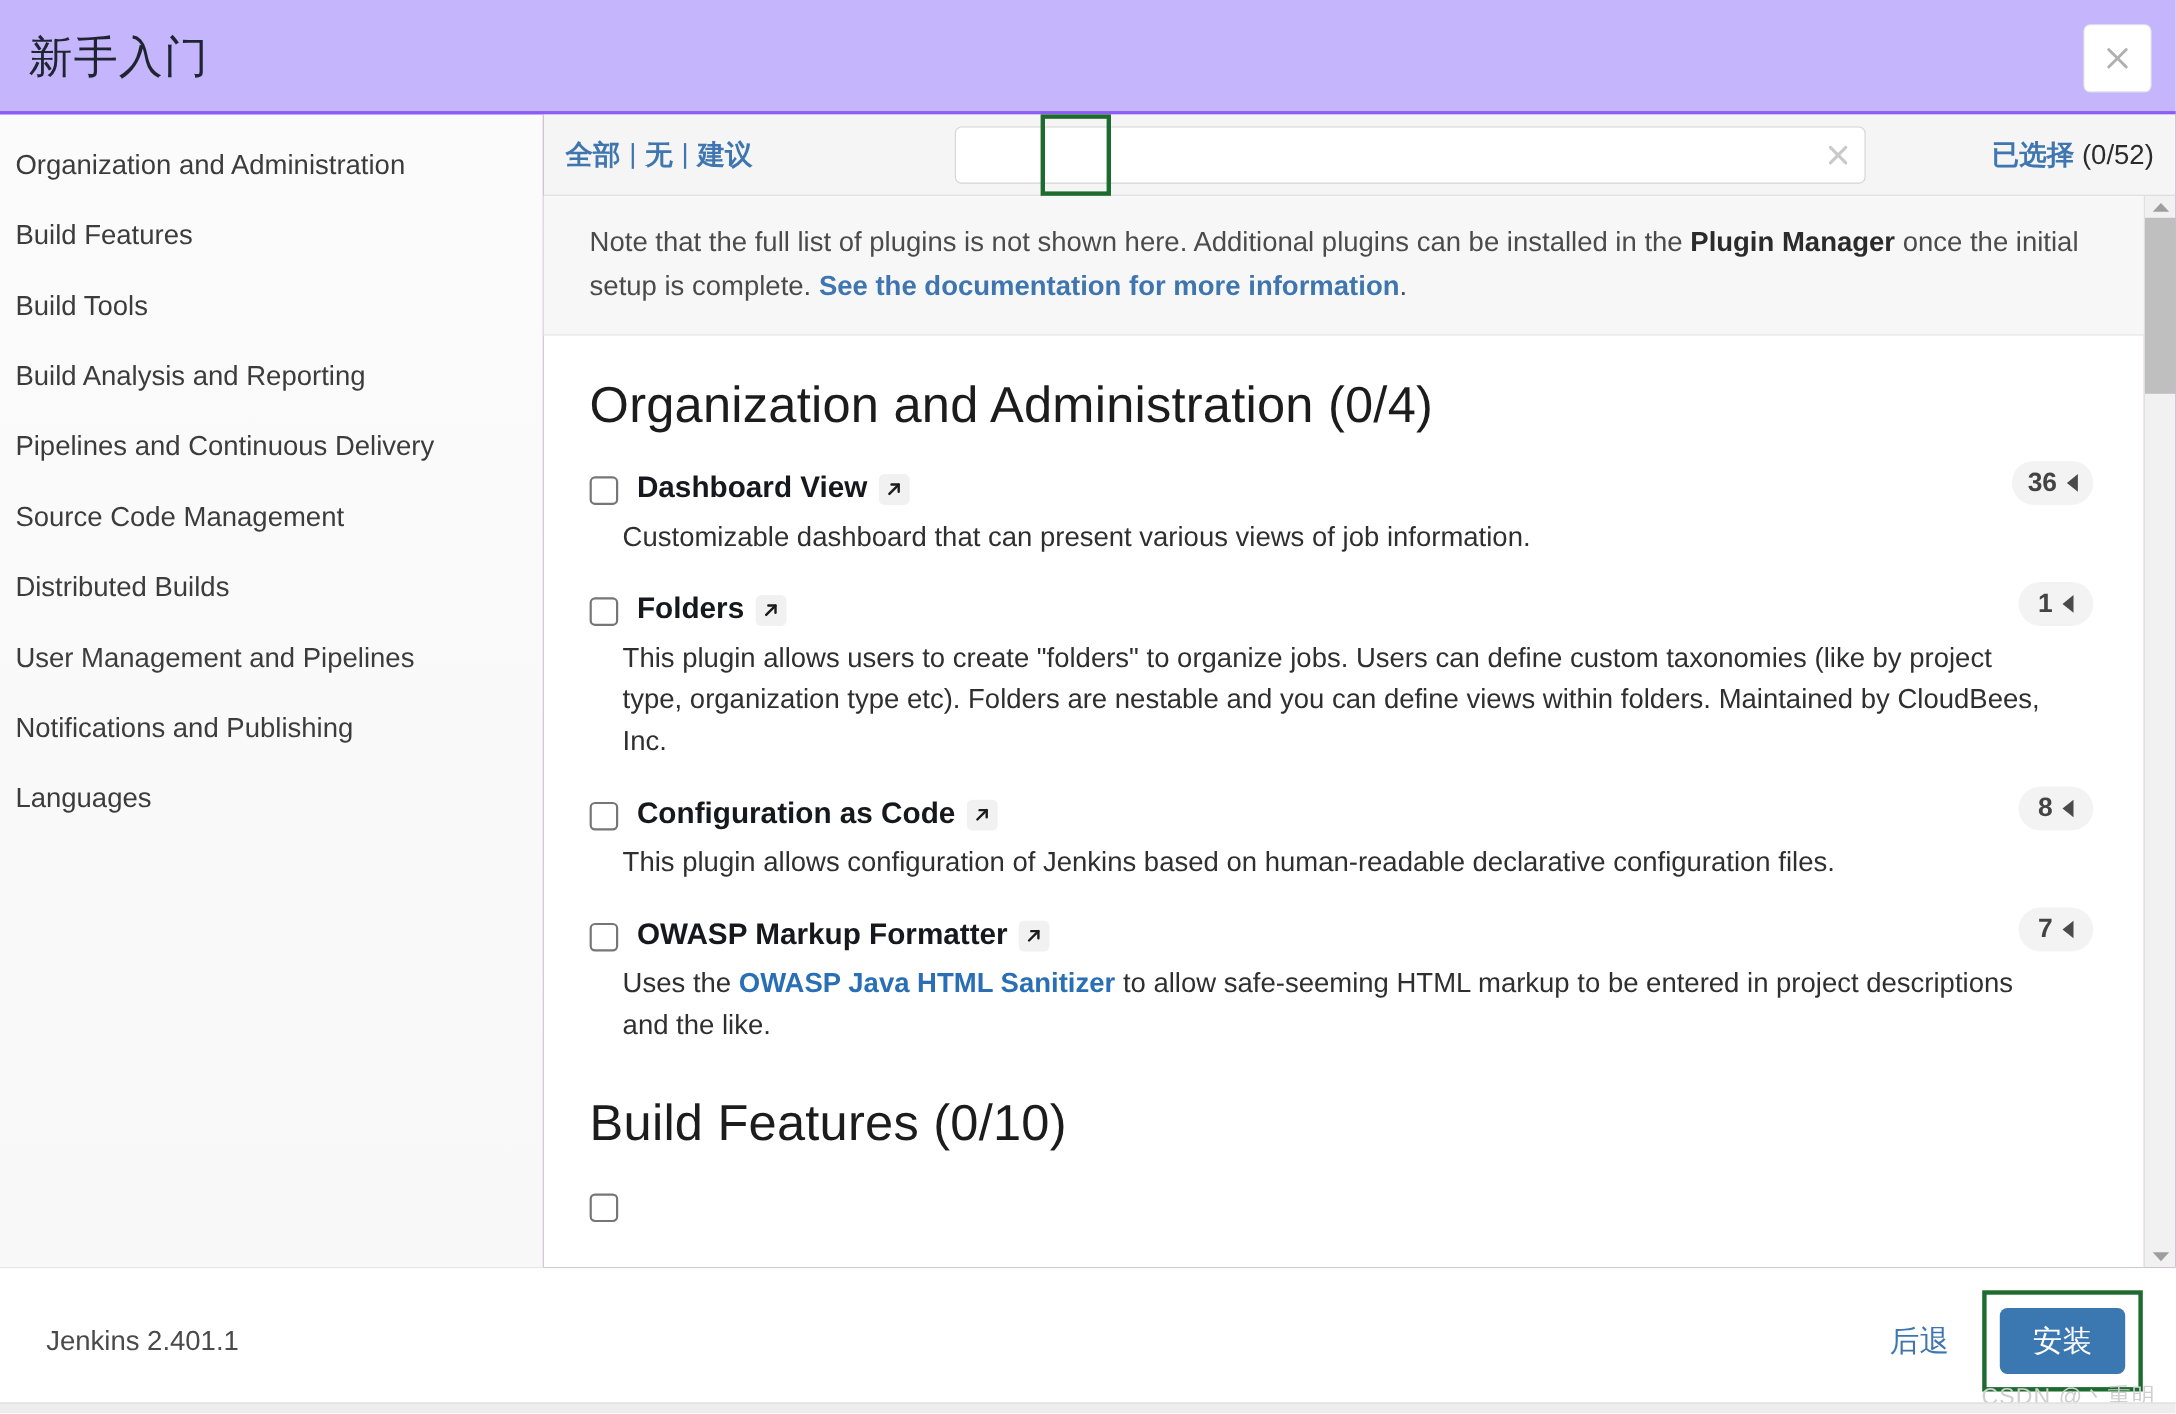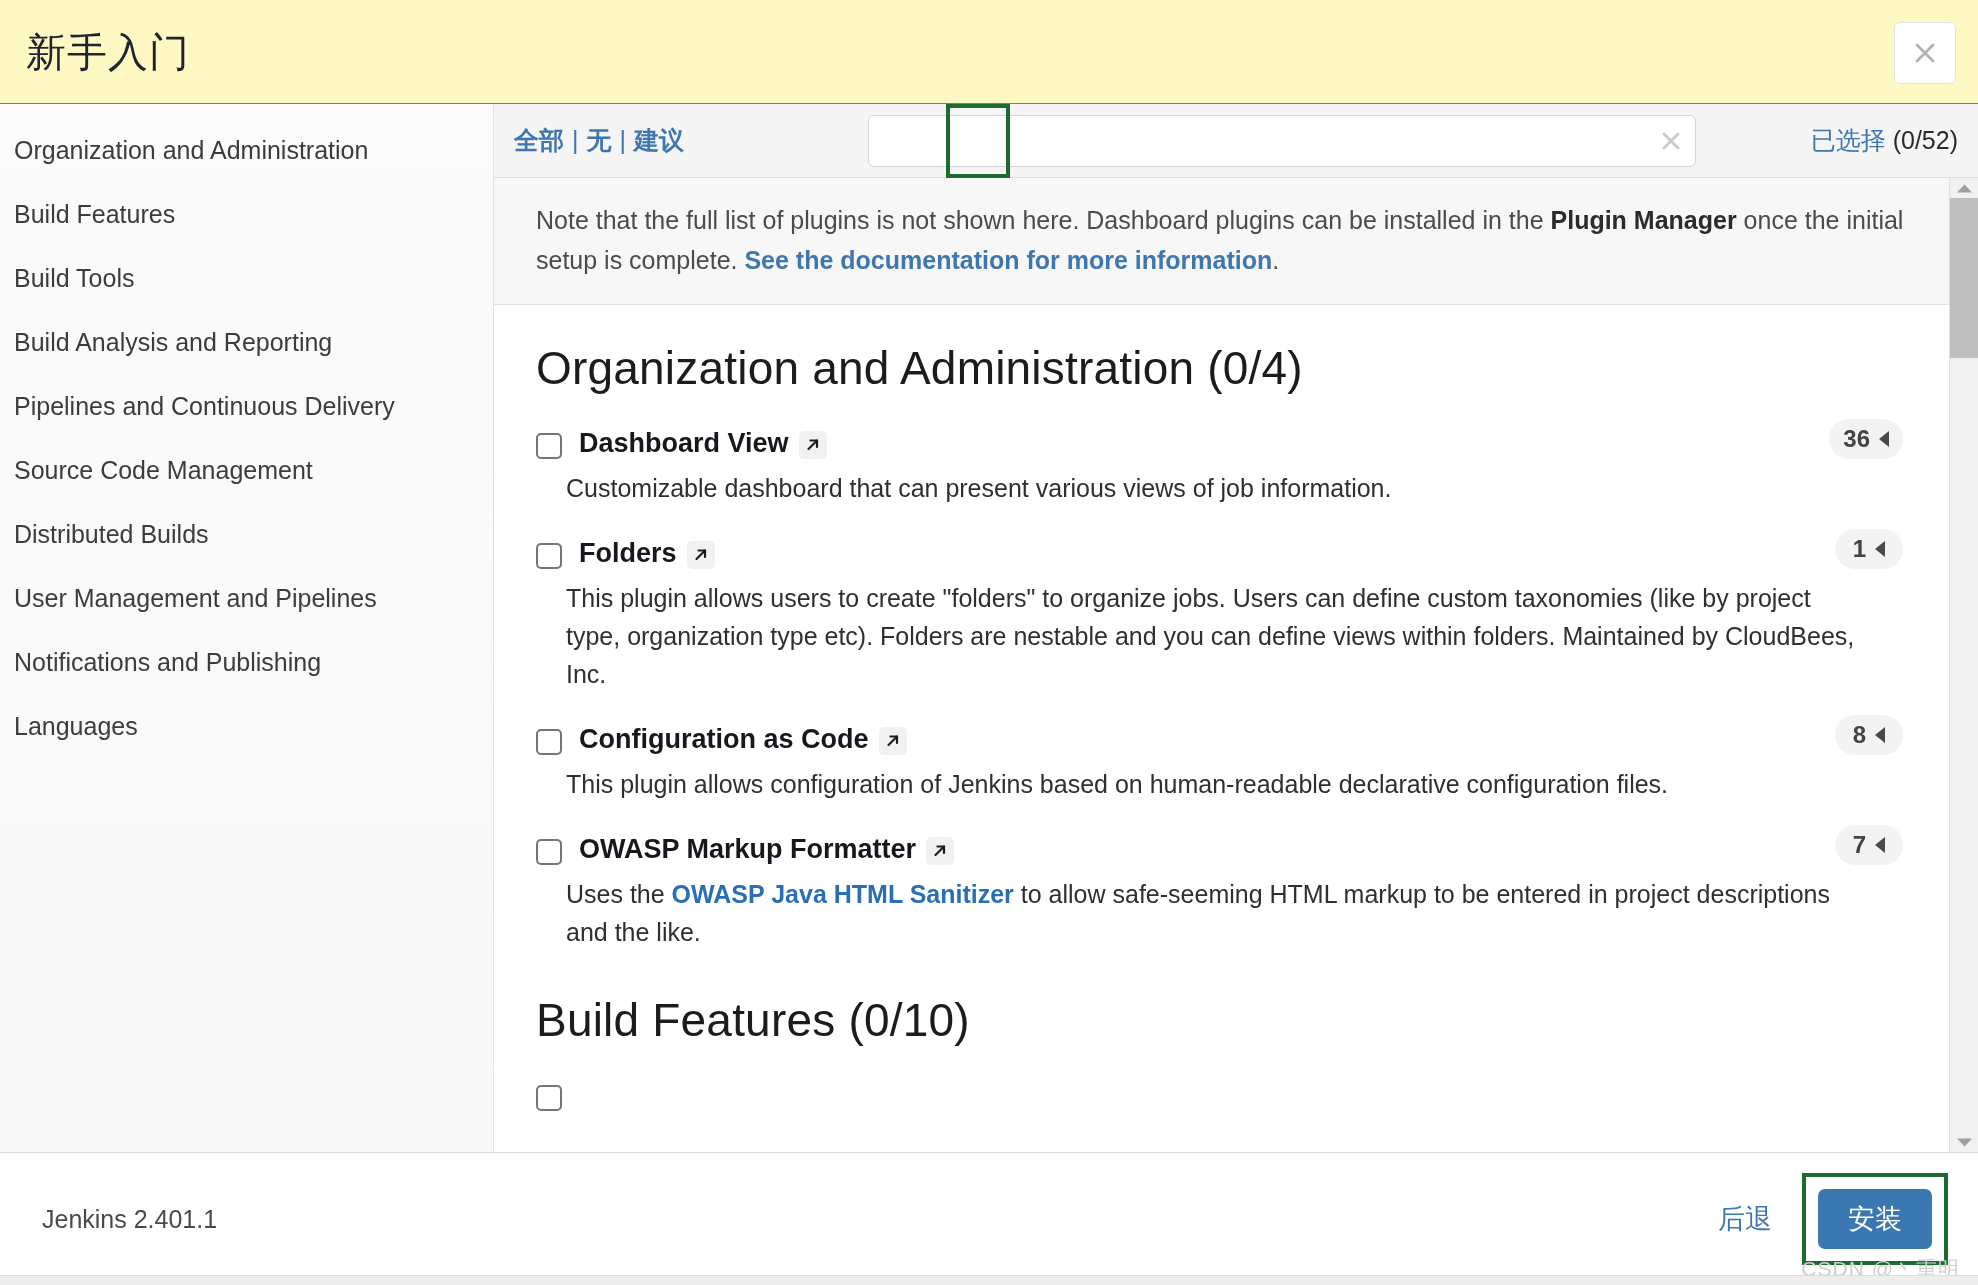--- a/index.html
+++ b/index.html
@@ -16,22 +16,22 @@
     background: #fff;
     display: flex;
     flex-direction: column;
   }
 
   
   .header {
     position: relative;
     height: 104px;
     flex: 0 0 104px;
-    background: #fef9c3;
-    border-bottom: 1px solid #8b5cf6;
+    background: #c4b5fd;
+    border-bottom: 3px solid #8b5cf6;
   }
   .header-title {
     position: absolute;
     left: 26px; top: 26px;
     font-size: 40px;
     color: #1f2430;
     font-weight: 400;
     letter-spacing: 1px;
     line-height: 52px;
   }
@@ -138,21 +138,21 @@
     transform: translateY(-50%);
     cursor: pointer;
     line-height: 0;
   }
   .selected-count {
     margin-left: auto;
     font-size: 25px;
     white-space: nowrap;
     color: #2b2b2b;
   }
-  .selected-count .sel-label { color: #3f76af; font-weight: normal; cursor: pointer; margin-top: 40px; }
+  .selected-count .sel-label { color: #3f76af; font-weight: bold; cursor: pointer; margin-top: 40px; }
   .selected-count .sel-num { color: #2b2b2b; }
 
   
   .content-row {
     flex: 1 1 auto;
     display: flex;
     min-height: 0;
     position: relative;
   }
   .content {
@@ -414,21 +414,21 @@
         <div class="selected-count">
           <span class="sel-label">已选择</span>
           <span class="sel-num">(0/52)</span>
         </div>
       </div>
 
       <div class="content-row">
         <div class="content">
 
           <div class="note">
-            <span>Note that the full list of plugins is not shown here. Dashboard plugins can be installed in the </span><b>Plugin Manager</b><span> once the initial setup is complete. </span><a>See the documentation for more information</a><span>.</span>
+            <span>Note that the full list of plugins is not shown here. Additional plugins can be installed in the </span><b>Plugin Manager</b><span> once the initial setup is complete. </span><a>See the documentation for more information</a><span>.</span>
           </div>
 
           <div class="section">
             <div class="section-title">Organization and Administration (0/4)</div>
 
             <div class="plugin">
               <div class="plugin-head">
                 <div class="checkbox"></div>
                 <span class="plugin-name">Dashboard View</span>
                 <span class="ext-link">

